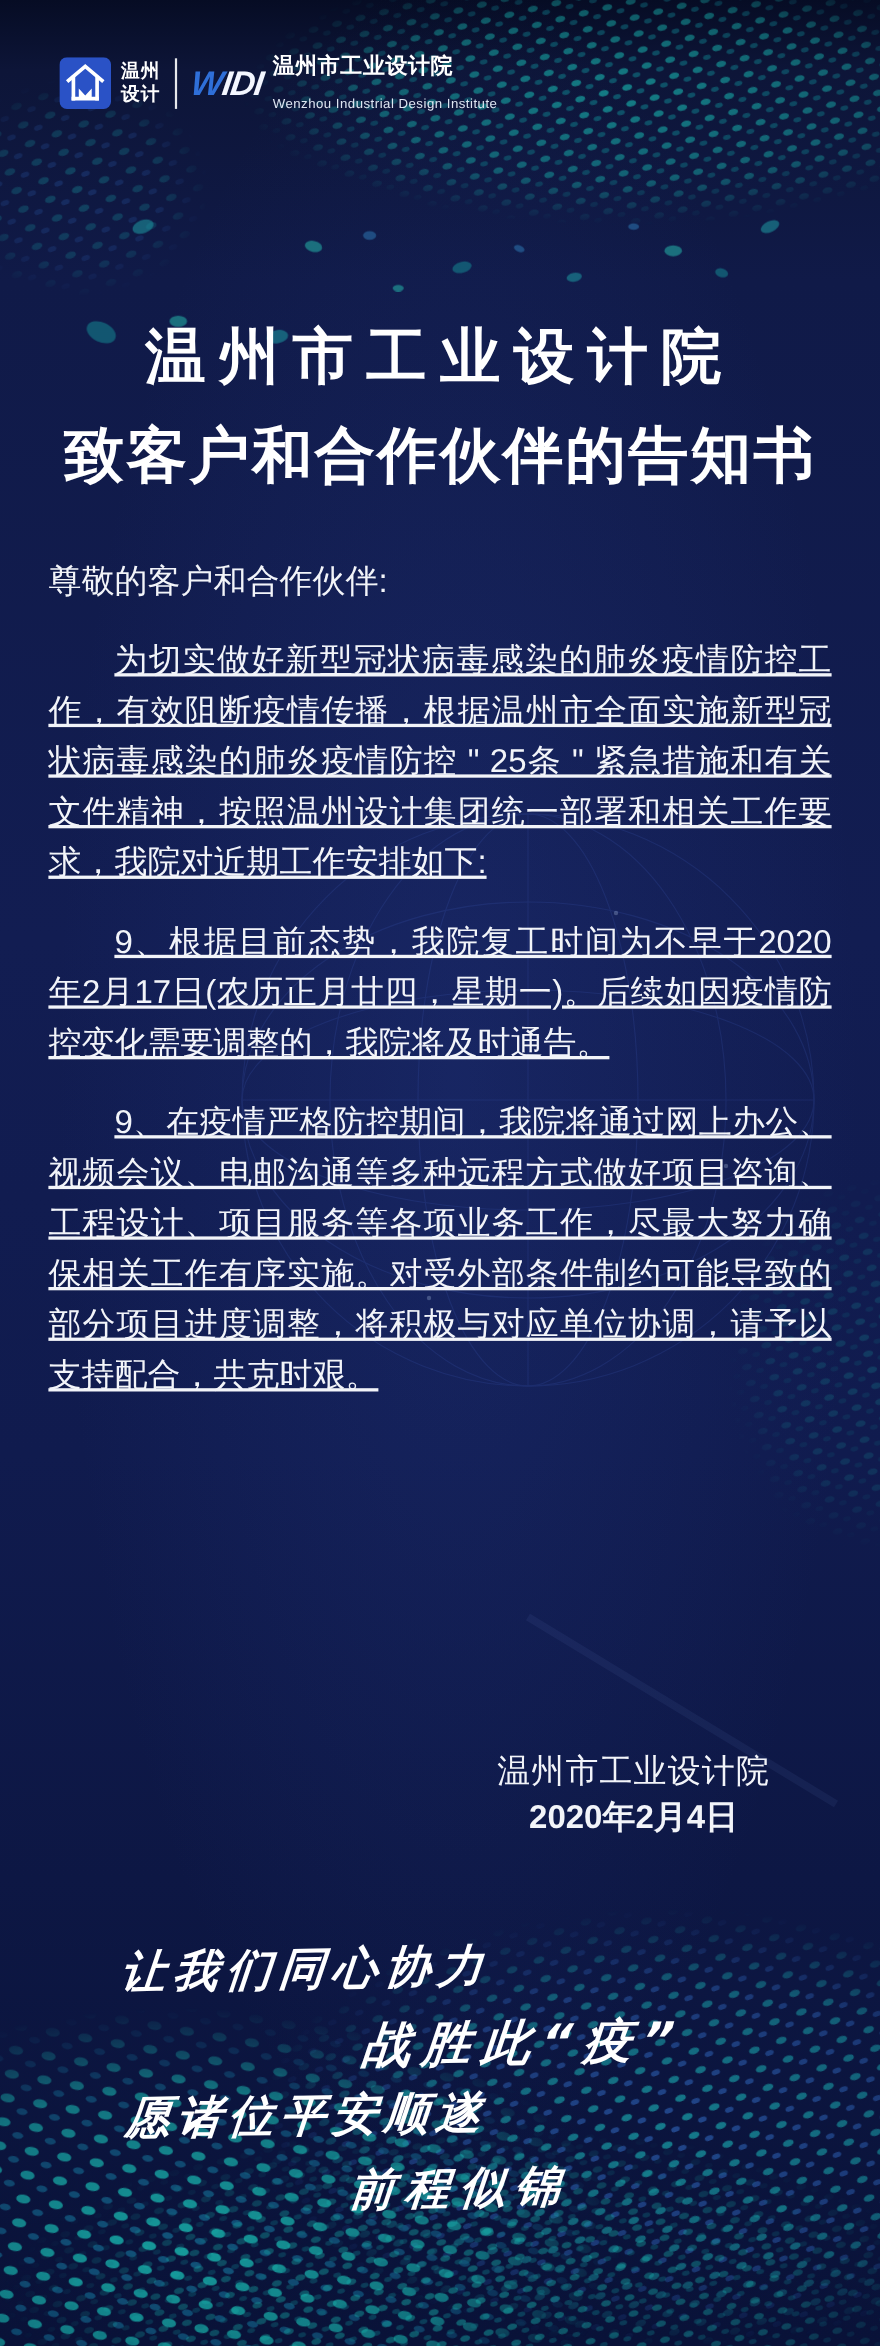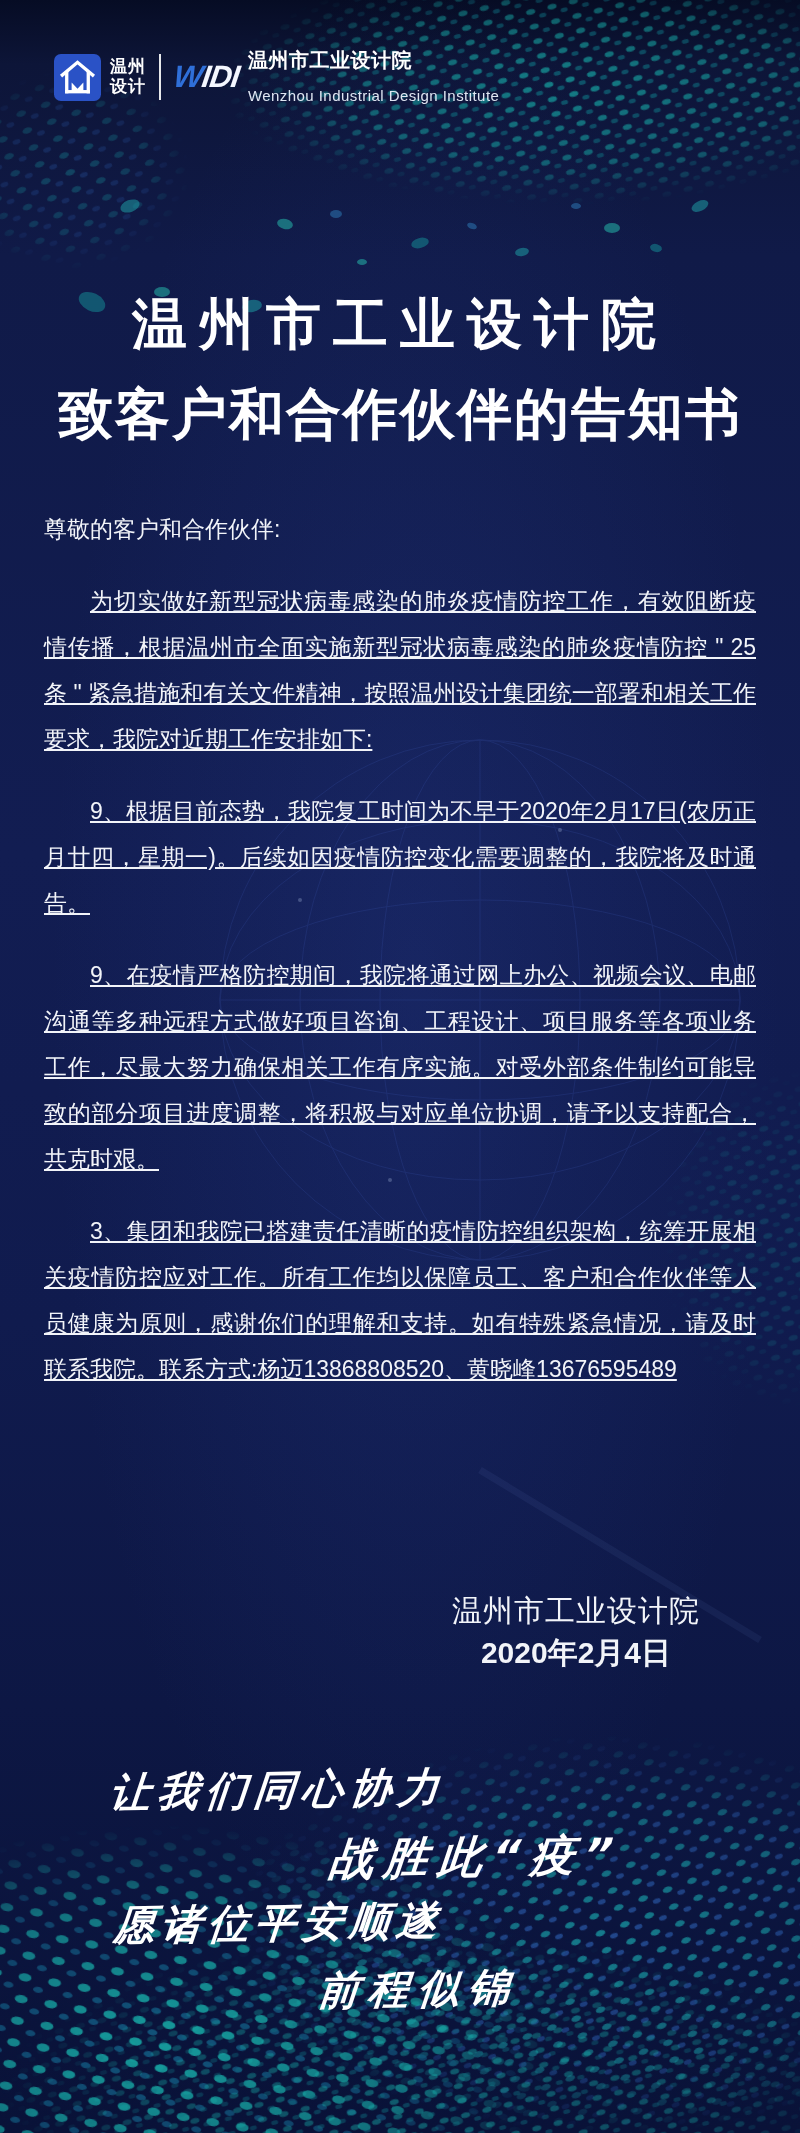--- a/index.html
+++ b/index.html
@@ -16,30 +16,30 @@
   
   .header{position:absolute;top:50px;left:54px;display:flex;align-items:center;}
   .logo-mark{width:47px;height:47px;flex:0 0 auto;}
   .logo-cn{margin-left:9px;font-size:17px;font-weight:700;line-height:1.18;letter-spacing:1px;color:#fff;}
   .header-divider{width:2px;height:46px;background:rgba(255,255,255,.9);margin:0 13px 0 13px;}
   .widi{font-size:31px;font-weight:800;font-style:italic;transform:skewX(-8deg);letter-spacing:-1px;white-space:nowrap;}
   .widi .w{color:#2f6fd8;}
   .widi .idi{color:#f4f7ff;}
   .org{margin-left:9px;}
   .org-cn{font-size:20px;font-weight:700;color:#fff;letter-spacing:.5px;line-height:1.05;}
-  .org-en{font-size:15px;color:#dfe6f2;letter-spacing:.45px;margin-top:16px;}
+  .org-en{font-size:12px;color:#dfe6f2;letter-spacing:.45px;margin-top:16px;}
 
   
   .title{position:absolute;left:0;width:800px;text-align:center;
     font-family:"Liberation Serif","DejaVu Serif",serif;font-weight:700;color:#fff;}
   .title-1{top:288px;font-size:55px;letter-spacing:12px;}
   .title-2{top:378px;font-size:55px;letter-spacing:2px;}
 
   
-  .body-text{position:absolute;top:506px;left:44px;width:712px;font-size:23px;line-height:46px;color:#f2f4f9;}
+  .body-text{position:absolute;top:506px;left:44px;width:712px;font-size:30px;line-height:46px;color:#f2f4f9;}
   .salutation{margin:0;}
   .body-text p.para{margin:26px 0 0 0;text-indent:2em;text-align:justify;text-align-last:left;text-decoration:underline;}
 
   
   .signature{position:absolute;top:1596px;right:100px;text-align:center;font-size:30px;line-height:1;}
   .signature .sig-name{letter-spacing:1px;}
   .signature .sig-date{margin-top:12px;font-weight:bold;}
 
   
   .slogan{position:absolute;color:#fff;font-weight:700;font-style:italic;
@@ -163,21 +163,20 @@
   </div>
 
   <div class="title title-1">温州市工业设计院</div>
   <div class="title title-2">致客户和合作伙伴的告知书</div>
 
   <div class="body-text">
     <p class="salutation">尊敬的客户和合作伙伴:</p>
     <p class="para">为切实做好新型冠状病毒感染的肺炎疫情防控工作，有效阻断疫情传播，根据温州市全面实施新型冠状病毒感染的肺炎疫情防控 " 25条 " 紧急措施和有关文件精神，按照温州设计集团统一部署和相关工作要求，我院对近期工作安排如下:</p>
     <p class="para">9、根据目前态势，我院复工时间为不早于2020年2月17日(农历正月廿四，星期一)。后续如因疫情防控变化需要调整的，我院将及时通告。</p>
     <p class="para">9、在疫情严格防控期间，我院将通过网上办公、视频会议、电邮沟通等多种远程方式做好项目咨询、工程设计、项目服务等各项业务工作，尽最大努力确保相关工作有序实施。对受外部条件制约可能导致的部分项目进度调整，将积极与对应单位协调，请予以支持配合，共克时艰。</p>
-    <p class="para">3、集团和我院已搭建责任清晰的疫情防控组织架构，统筹开展相关疫情防控应对工作。所有工作均以保障员工、客户和合作伙伴等人员健康为原则，感谢你们的理解和支持。如有特殊紧急情况，请及时联系我院。联系方式:杨迈13868808520、黄晓峰13676595489</p>
   </div>
 
   <div class="signature">
     <div class="sig-name">温州市工业设计院</div>
     <div class="sig-date">2020年2月4日</div>
   </div>
 
   <div class="slogan slogan-1">让我们同心协力</div>
   <div class="slogan slogan-2">战胜此“疫”</div>
   <div class="slogan slogan-3">愿诸位平安顺遂</div>

